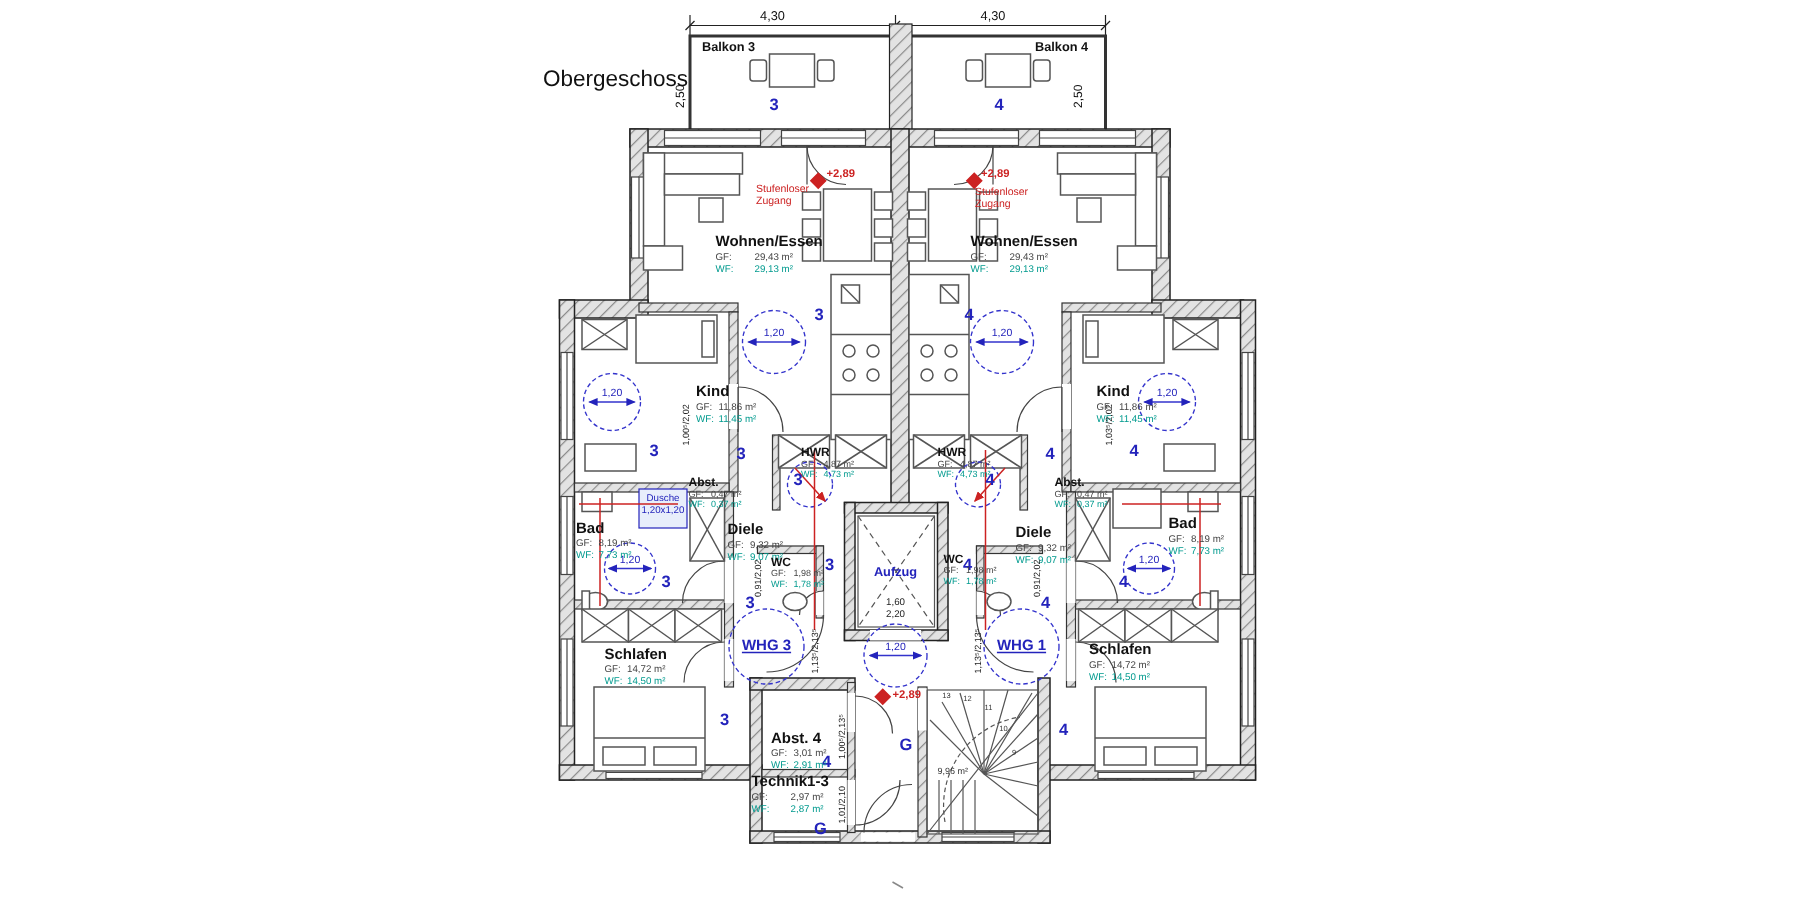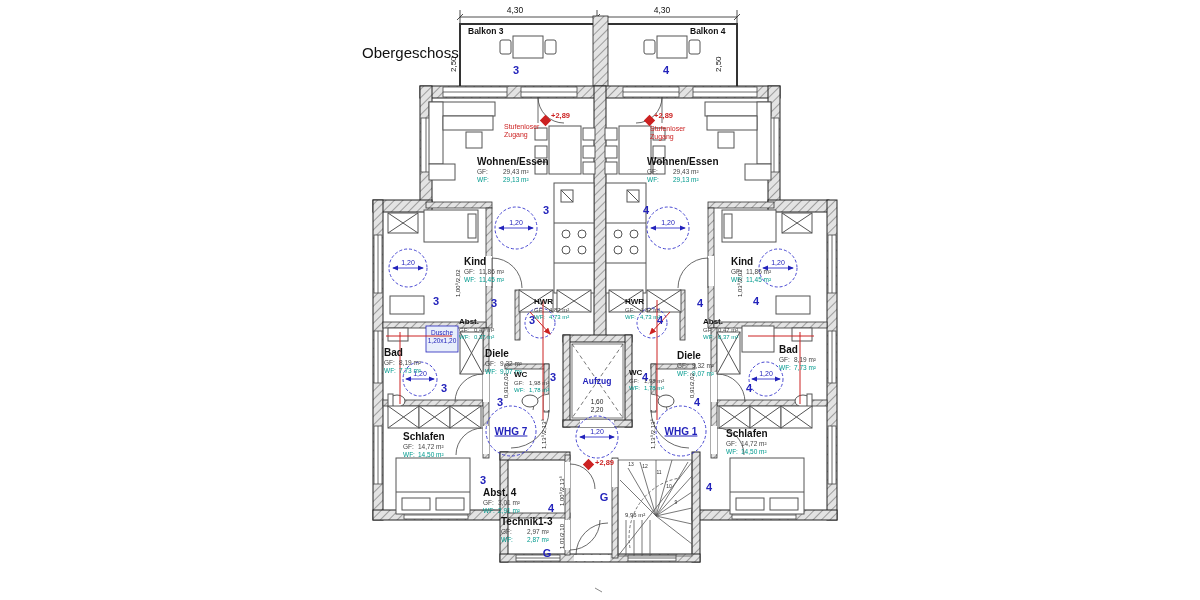--- a/index.html
+++ b/index.html
@@ -416,21 +416,21 @@
 <div class="ov unum" style="left:547px;top:553px">G</div>
 
 <div class="ov turn" style="left:516px;top:219px">1,20</div>
 <div class="ov turn" style="left:668px;top:219px">1,20</div>
 <div class="ov turn" style="left:408px;top:259px">1,20</div>
 <div class="ov turn" style="left:778px;top:259px">1,20</div>
 <div class="ov turn" style="left:420px;top:370px">1,20</div>
 <div class="ov turn" style="left:766px;top:370px">1,20</div>
 <div class="ov turn" style="left:597px;top:428px">1,20</div>
 
-<div class="ov whg" style="left:511px;top:431px">WHG 7</div>
+<div class="ov whg" style="left:511px;top:431px">WHG 3</div>
 <div class="ov whg" style="left:681px;top:431px">WHG 1</div>
 
 <div class="ov lift" style="left:597px;top:381px">Aufzug</div>
 <div class="ov liftdim" style="left:597px;top:398px">1,60</div>
 <div class="ov liftdim" style="left:597px;top:406px">2,20</div>
 
 <div class="ov red lvl" style="left:551px;top:112px">+2,89</div>
 <div class="ov red" style="left:504px;top:123px">
   <div>Stufenloser</div>
       <div>Zugang</div>
@@ -520,21 +520,21 @@
 <div class="ov room" style="left:403px;top:431px">
   <div class="nm">Schlafen</div>
   <div class="ln"><span class="pf">GF:</span><span>14,72 m²</span></div>
   <div class="ln wf"><span class="pf">WF:</span><span>14,50 m²</span></div>
 </div>
 <div class="ov room" style="left:726px;top:428px">
   <div class="nm">Schlafen</div>
   <div class="ln"><span class="pf">GF:</span><span>14,72 m²</span></div>
   <div class="ln wf"><span class="pf">WF:</span><span>14,50 m²</span></div>
 </div>
-<div class="ov room" style="left:483px;top:487px">
+<div class="ov room" style="left:514px;top:487px">
   <div class="nm">Abst. 4</div>
   <div class="ln"><span class="pf">GF:</span><span>3,01 m²</span></div>
   <div class="ln wf"><span class="pf">WF:</span><span>2,91 m²</span></div>
 </div>
 <div class="ov room wide" style="left:501px;top:516px">
   <div class="nm">Technik1-3</div>
   <div class="ln"><span class="pf">GF:</span><span>2,97 m²</span></div>
   <div class="ln wf"><span class="pf">WF:</span><span>2,87 m²</span></div>
 </div>
 

